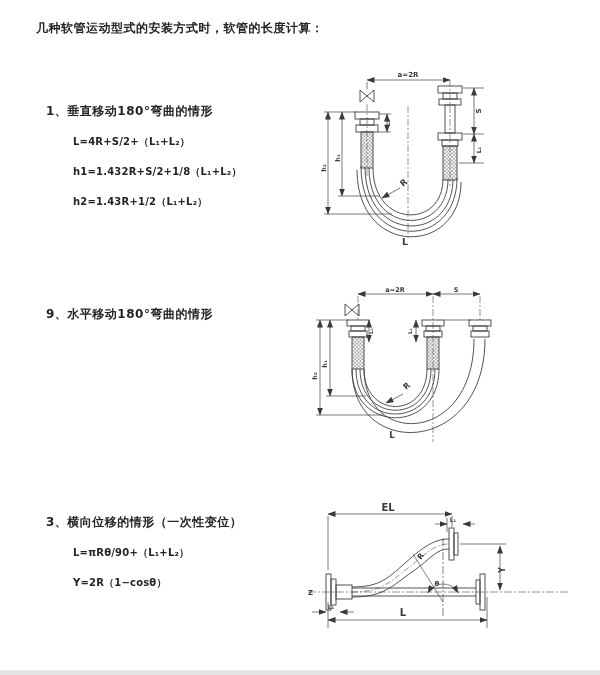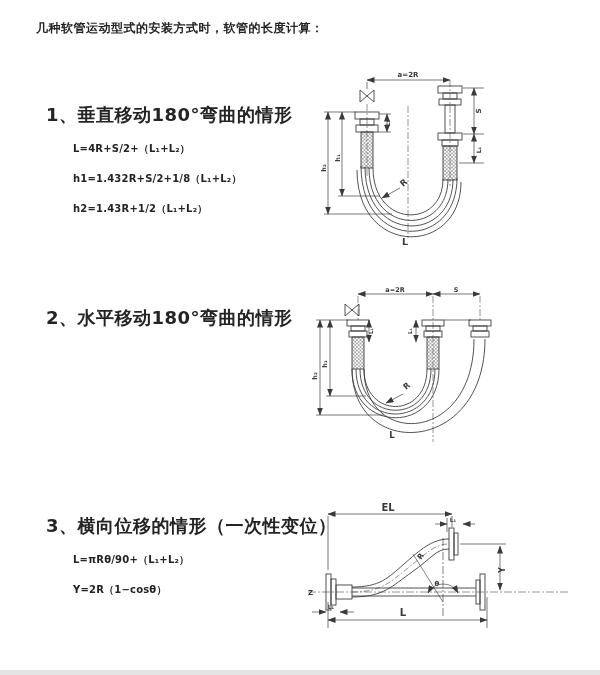--- a/index.html
+++ b/index.html
@@ -4,21 +4,21 @@
 <style>
   html,body{margin:0;padding:0;}
   body{
     width:600px;height:675px;position:relative;background:#ffffff;
     font-family:"DejaVu Sans","Liberation Sans",sans-serif;
     color:#242424;overflow:hidden;
   }
   .title{position:absolute;left:36px;top:20px;font-size:12px;font-weight:700;letter-spacing:.5px;}
   .section{position:absolute;left:46px;}
   .sec1{top:103px;} .sec2{top:306px;} .sec3{top:514px;}
-  .heading{font-size:18px;font-weight:700;letter-spacing:.5px;white-space:nowrap;}
+  .heading{font-size:12px;font-weight:700;letter-spacing:.5px;white-space:nowrap;}
   .formulas{margin:7px 0 0 27px;}
   .formula{font-size:10px;font-weight:700;line-height:30px;white-space:nowrap;letter-spacing:.2px;}
   .diagram{position:absolute;font-weight:bold;}
   .d1{left:312px;top:66px;}
   .d2{left:308px;top:284px;}
   .d3{left:300px;top:502px;}
   svg{display:block;}
   svg text{font-family:"DejaVu Sans","Liberation Sans",sans-serif;fill:#3a3a3a;}
   .scan-edge{position:absolute;left:0;bottom:0;width:600px;height:5px;background:#e4e4e4;}
 </style>
@@ -30,21 +30,21 @@
 <div class="section sec1">
   <div class="heading">1、垂直移动180°弯曲的情形</div>
   <div class="formulas">
     <div class="formula">L=4R+S/2+（L₁+L₂）</div>
     <div class="formula">h1=1.432R+S/2+1/8（L₁+L₂）</div>
     <div class="formula">h2=1.43R+1/2（L₁+L₂）</div>
   </div>
 </div>
 
 <div class="section sec2">
-  <div class="heading">2、水平移动180°弯曲的情形</div>
+  <div class="heading">9、水平移动180°弯曲的情形</div>
 </div>
 
 <div class="section sec3">
   <div class="heading">3、横向位移的情形（一次性变位）</div>
   <div class="formulas">
     <div class="formula">L=πRθ/90+（L₁+L₂）</div>
     <div class="formula">Y=2R（1−cosθ）</div>
   </div>
 </div>
 

